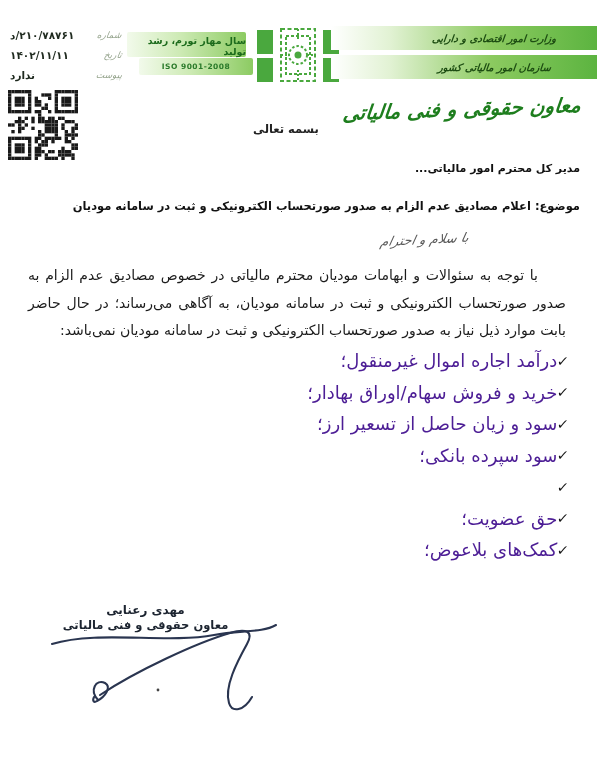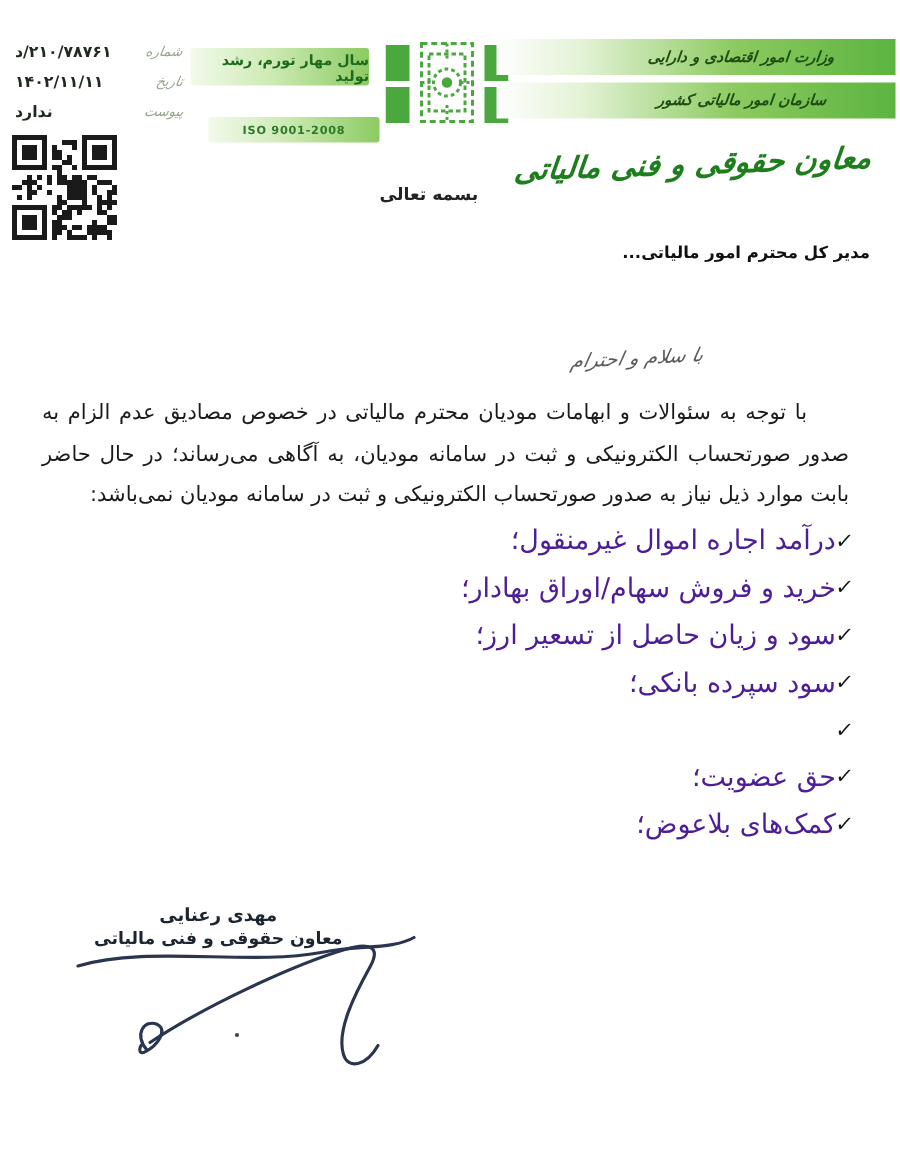--- a/index.html
+++ b/index.html
@@ -18,21 +18,21 @@
 
   
   .qr { position:absolute; left:8px; top:79px; width:70px; height:70px; }
 
   
   .banner { position:absolute; display:flex; align-items:center; justify-content:center;
             background:linear-gradient(to right,#f2faeb 0%,#cdeab4 45%,#8ccb62 100%);
             border-radius:2px; }
   .banner-slogan { left:127px; top:21px; width:119px; height:25px;align-items:flex-end; }
   .banner-slogan span { font-size:9.5px; font-weight:bold; color:#1c6b1c; }
-  .banner-iso { left:139px; top:67px; width:114px; height:17px; }
+  .banner-iso { left:139px; top:47px; width:114px; height:17px; }
   .banner-iso span { font-size:7.5px; font-weight:bold; color:#2a7a2a; letter-spacing:0.5px; }
 
   
   .logo { position:absolute; left:257px; top:9px; width:82px; height:72px; }
 
   
   .ribbon { position:absolute; left:331px; width:266px; height:24px;
             background:linear-gradient(to right,#ffffff 0%,#e2f2d4 22%,#8cca60 60%,#5cb440 100%);
             display:flex; align-items:center; justify-content:center; }
   .ribbon-1 { top:15px; }
@@ -347,20 +347,21 @@
     <span>وزارت امور اقتصادی و دارایی</span>
   </div>
   <div class="ribbon ribbon-2">
     <span>سازمان امور مالیاتی کشور</span>
   </div>
 
   <div class="calligraphy">معاون حقوقی و فنی مالیاتی</div>
 
   <div class="besmele">بسمه تعالی</div>
   <div class="recipient">مدیر کل محترم امور مالیاتی...</div>
+  <div class="subject">موضوع: اعلام مصادیق عدم الزام به صدور صورتحساب الکترونیکی و ثبت در سامانه مودیان</div>
   <div class="salutation">با سلام و احترام</div>
   <div class="body-par">با توجه به سئوالات و ابهامات مودیان محترم مالیاتی در خصوص مصادیق عدم الزام به صدور صورتحساب الکترونیکی و ثبت در سامانه مودیان، به آگاهی می‌رساند؛ در حال حاضر بابت موارد ذیل نیاز به صدور صورتحساب الکترونیکی و ثبت در سامانه مودیان نمی‌باشد:</div>
 
   <div class="items" id="items-list">
     <div class="item">
       <span class="chk">✓</span>
       <span class="txt">درآمد اجاره اموال غیرمنقول؛</span>
     </div>
 
     <div class="item">

